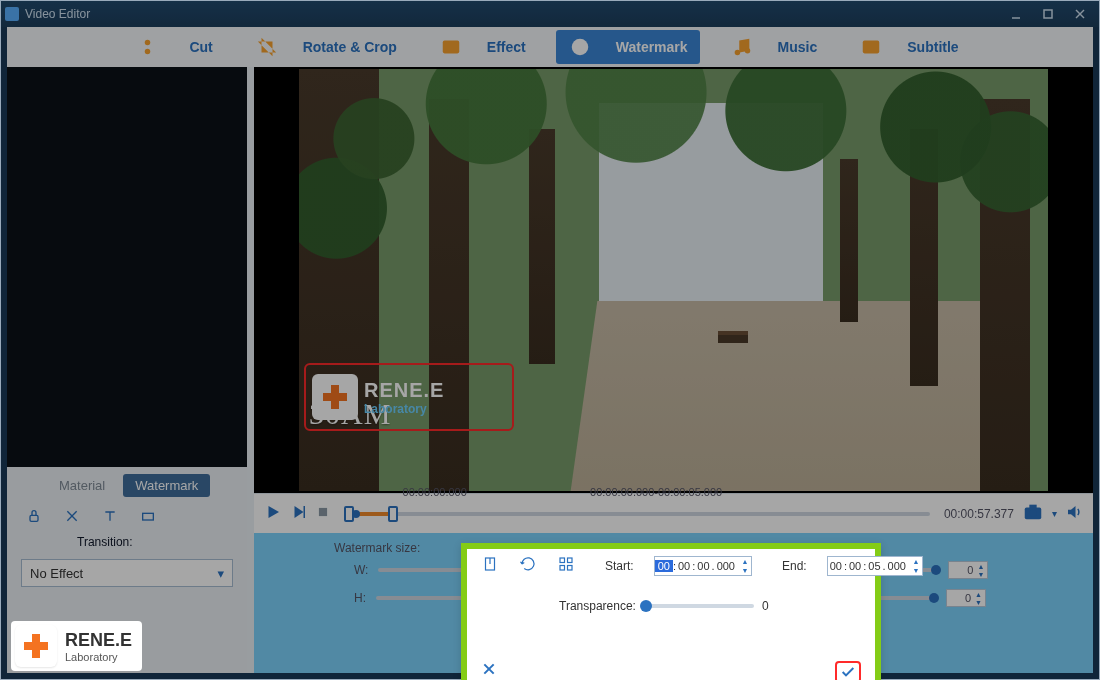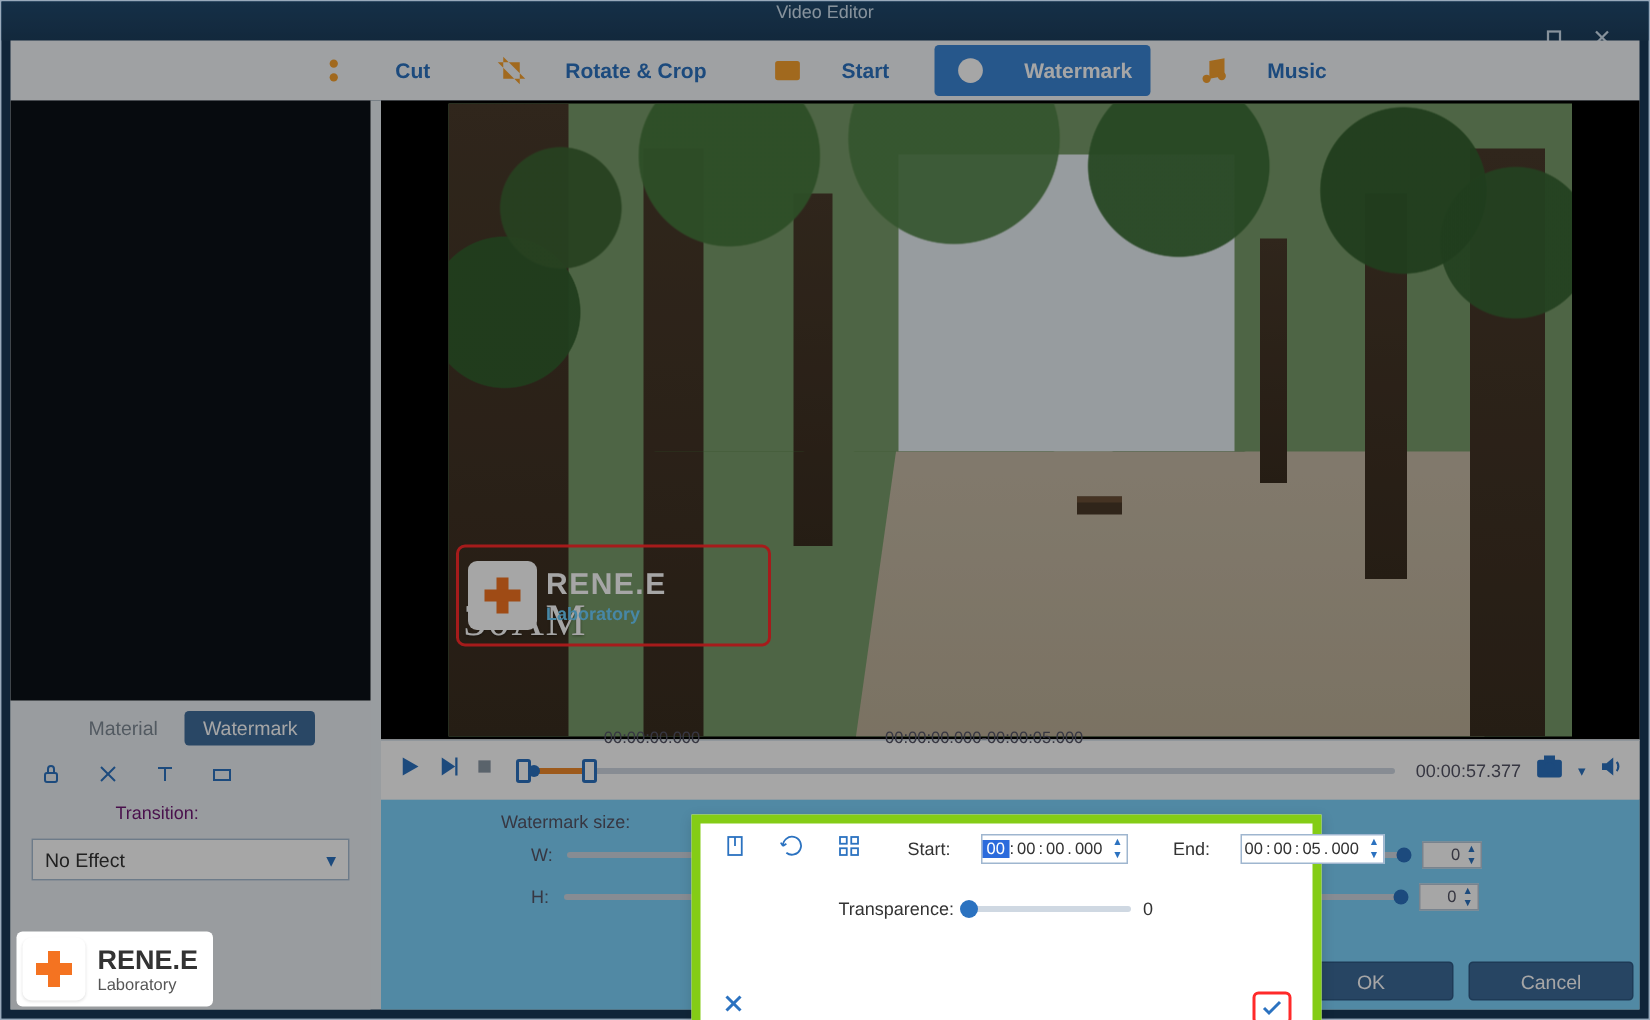--- a/index.html
+++ b/index.html
@@ -17,22 +17,22 @@
     position: absolute; inset: 0;
     background: rgba(0,0,0,0.35);
     pointer-events: none;
     z-index: 2;
   }
 
   .title-bar {
     height: 26px; width: 100%;
     background: linear-gradient(#214a6e,#1d3e5d);
     color: #cfe1f0; font-size: 12px;
-    display: flex; align-items: center; padding: 0 16px;
-    position: relative; z-index:1;flex-direction:column;
+    display: flex; align-items: center; padding: 0 4px;
+    position: relative; z-index:1;
   }
   .title-bar .title-icon { width:14px; height:14px; background:#5ab0ff; border-radius:2px; margin-right:6px; display:inline-block;}
   .title-bar .win-controls { margin-left:auto; display:flex; gap:2px;}
   .title-bar .win-btn { width:30px; height:20px; display:flex; align-items:center; justify-content:center; color:#cfe1f0;}
   .title-bar .win-btn svg { width:12px; height:12px; stroke:#cfe1f0; fill:none; stroke-width:1.5;}
 
   .toolbar {
     height: 40px; background: #f4f8fb;
     display:flex; align-items:center; justify-content:center;
     gap: 18px; position:relative; z-index:1;
@@ -68,21 +68,21 @@
   }
   .left-tab { padding:4px 12px; font-size:13px; color:#7f8a96;}
   .left-tab.active { background:#3f6d9c; color:#fff; border-radius:3px;}
 
   .material-row {
     display:flex; align-items:center; gap:20px;
     padding: 10px 12px 0 18px; color:#2b72c0;
   }
   .material-row .icon-slot { width:18px; height:18px; display:flex; align-items:center; justify-content:center;}
   .material-row svg { width:16px; height:16px; stroke:#2b72c0; fill:none; stroke-width:2;}
-  .label-trans { font-size:12px; color:#701a75; padding:10px 0 4px 70px; }
+  .label-trans { font-size:12px; color:#0f172a; padding:10px 0 4px 70px; }
   .combo {
     margin:6px 14px 0 14px; height:28px; border:1px solid #a8bed3;
     background:#fff; display:flex; align-items:center; padding:0 8px;
     font-size:13px; color:#333; position:relative;
   }
   .combo .caret { position:absolute; right:8px; color:#2b72c0;}
 
   .preview-wrap {
     position:absolute; left:247px; right:0; top:0; bottom:180px;
     background:#000;
@@ -274,41 +274,50 @@
         </span>
       <span>Rotate &amp; Crop</span>
     </div>
     <div class="tool-item">
       <span class="ico">
           <svg viewBox="0 0 24 24">
             <rect x="3" y="5" width="18" height="14" rx="2"></rect>
             <path d="M3 9h18"></path>
           </svg>
         </span>
-      <span>Start</span>
+      <span>Effect</span>
     </div>
     <div class="tool-item active">
       <span class="ico">
           <svg viewBox="0 0 24 24">
             <circle cx="12" cy="12" r="9"></circle>
             <circle cx="12" cy="12" r="3"></circle>
             <path d="M4 12h3M17 12h3M12 4v3M12 17v3"></path>
           </svg>
         </span>
       <span>Watermark</span>
     </div>
     <div class="tool-item">
       <span class="ico">
           <svg viewBox="0 0 24 24">
             <path d="M9 18V5l11-2v13"></path>
             <circle cx="7" cy="18" r="3"></circle>
             <circle cx="18" cy="16" r="3"></circle>
           </svg>
         </span>
       <span>Music</span>
+    </div>
+    <div class="tool-item">
+      <span class="ico">
+          <svg viewBox="0 0 24 24">
+            <rect x="3" y="5" width="18" height="14" rx="2"></rect>
+            <path d="M7 15h4M13 15h4"></path>
+          </svg>
+        </span>
+      <span>Subtitle</span>
     </div>
   </div>
 
   <div class="body-area">
 
     <div class="left-col">
       <div class="left-top"></div>
       <div class="left-tabs">
         <div class="left-tab">Material</div>
         <div class="left-tab active">Watermark</div>
@@ -424,24 +433,20 @@
             <div class="dot"></div>
           </div>
         <div class="spin">
             <span>0</span>
             <div class="arrows">
               <span>▲</span>
               <span>▼</span>
             </div>
           </div>
       </div>
-      <div class="btn-bar">
-        <div class="dlg-btn">OK</div>
-        <div class="dlg-btn">Cancel</div>
-      </div>
     </div>
 
   </div>
 
   <div class="dim"></div>
 
   <div class="popup">
     <div class="popup-top">
       <span class="ic"><svg viewBox="0 0 24 24">
             <rect x="6" y="4" width="12" height="16"></rect>

